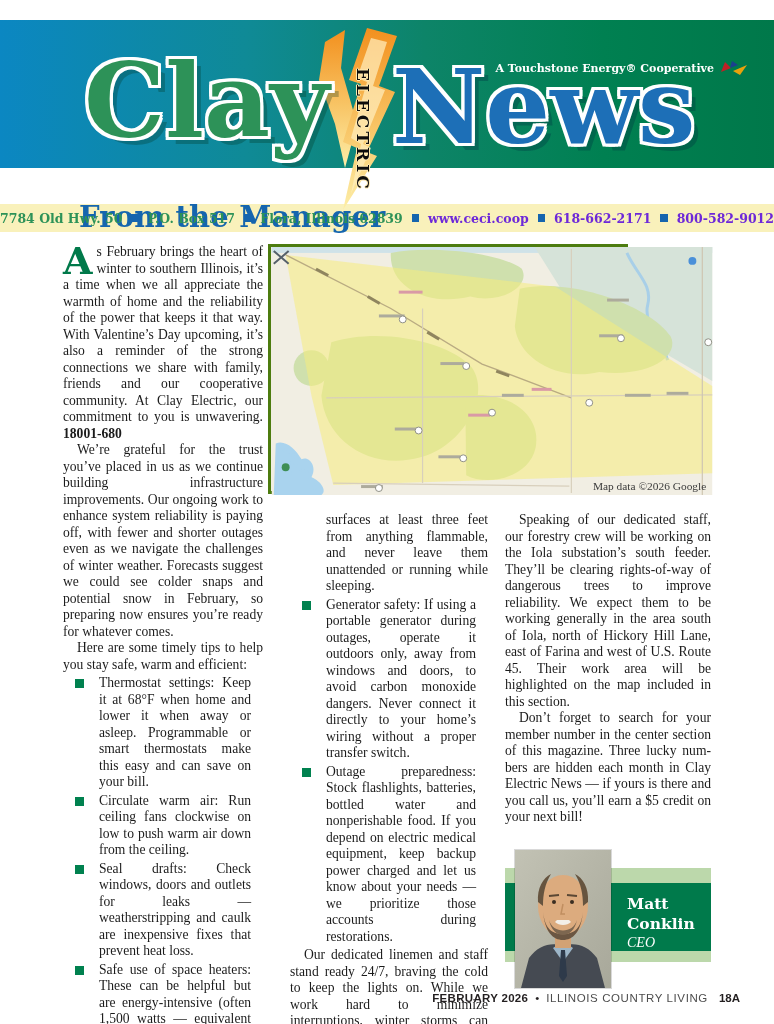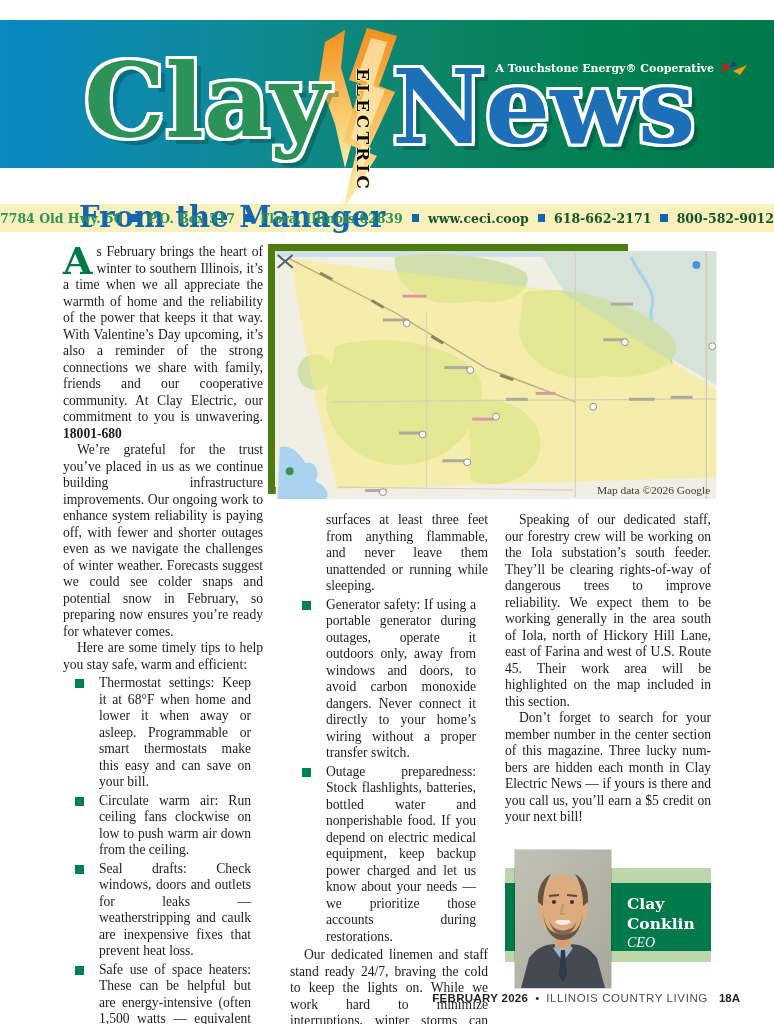--- a/index.html
+++ b/index.html
@@ -25,21 +25,21 @@
     text-shadow:-1px 0 0 #ffe9b0,1px 0 0 #ffe9b0,0 -1px 0 #ffe9b0,0 1px 0 #ffe9b0;}
   .tagline{position:absolute;right:26px;top:40px;z-index:2;display:flex;align-items:center;gap:6px;
     color:#ffffff;font-family:"DejaVu Serif",serif;font-weight:bold;font-size:11px;}
 
   
   .address-bar{position:absolute;top:148px;left:0;width:774px;height:28px;background:#f9f1bb;
     display:flex;align-items:center;justify-content:center;gap:9px;
     font-family:"DejaVu Serif",serif;font-weight:bold;font-size:12.5px;margin-top:36px;}
   .address-bar .addr{position:relative;z-index:2;white-space:nowrap;}
   .addr-green{color:#2d9258;}
-  .addr-blue{color:#14532d;}
+  .addr-blue{color:#6d28d9;}
   .sep-square{position:relative;z-index:2;width:8px;height:8px;background:#1565ae;display:inline-block;}
 
   
   .content{position:absolute;top:200px;left:63px;width:649px;}
   .article-title{margin:0 0 10px 16px;font-family:"DejaVu Serif",serif;font-weight:bold;
     font-size:29px;color:#1565ae;letter-spacing:.2px;}
   .columns{display:flex;gap:27px;align-items:flex-start;}
   .col-1{width:200px;}
   .col-right{width:422px;}
   .body-text{font-size:13.6px;line-height:16.5px;text-align:justify;}
@@ -48,21 +48,21 @@
   .bold-num{font-weight:bold;}
   .dropcap{float:left;font-family:"DejaVu Serif",serif;font-weight:bold;font-size:38px;
     line-height:29px;color:#00794a;padding:2px 4px 0 0;}
   ul.tips{list-style:none;margin:2px 12px 0 0;padding:0;}
   ul.tips li{position:relative;padding-left:36px;margin:0 0 2px 0;}
   .sq{position:absolute;left:12px;top:4px;width:9px;height:9px;background:#00814f;}
   .hang{padding-left:36px;}
 
   
   .map-figure{position:relative;margin-left:-22px;width:360px;height:250px;
-    border:7px solid #4d7c0f;box-sizing:border-box;background:#f1eee3;}
+    border:3px solid #4d7c0f;box-sizing:border-box;background:#f1eee3;}
   .map-figure svg{display:block;}
 
   .two-cols{display:flex;gap:17px;margin-top:18px;}
   .col-2{width:198px;}
   .col-3{width:206px;}
 
   
   .ceo-banner{position:relative;margin-top:24px;height:142px;}
   .band-light{position:absolute;top:18px;left:0;right:0;height:94px;background:#bcd8ab;}
   .band-dark{position:absolute;top:33px;left:0;right:0;height:68px;background:#007a4b;}
@@ -259,21 +259,21 @@
                   <path d="M40,72 C44,76 52,76 56,72 L54,70 L42,70 Z" fill="#f3efe8"></path>
 
                   <circle cx="39" cy="52" r="2" fill="#3a2e22"></circle>
                   <circle cx="57" cy="52" r="2" fill="#3a2e22"></circle>
                   <path d="M34,46 L44,45 M52,45 L62,46" stroke="#5a4734" stroke-width="2"></path>
 
                   <path d="M48,54 L46,64 L50,64" stroke="#c08e60" stroke-width="1.5" fill="none"></path>
                 </svg>
               </div>
               <div class="ceo-text">
-                <div class="ceo-name">Clay Conklin</div>
+                <div class="ceo-name">Matt Conklin</div>
                 <div class="ceo-title">CEO</div>
               </div>
             </div>
           </div>
         </div>
       </div>
     </div>
   </div>
 
   <div class="footer">

